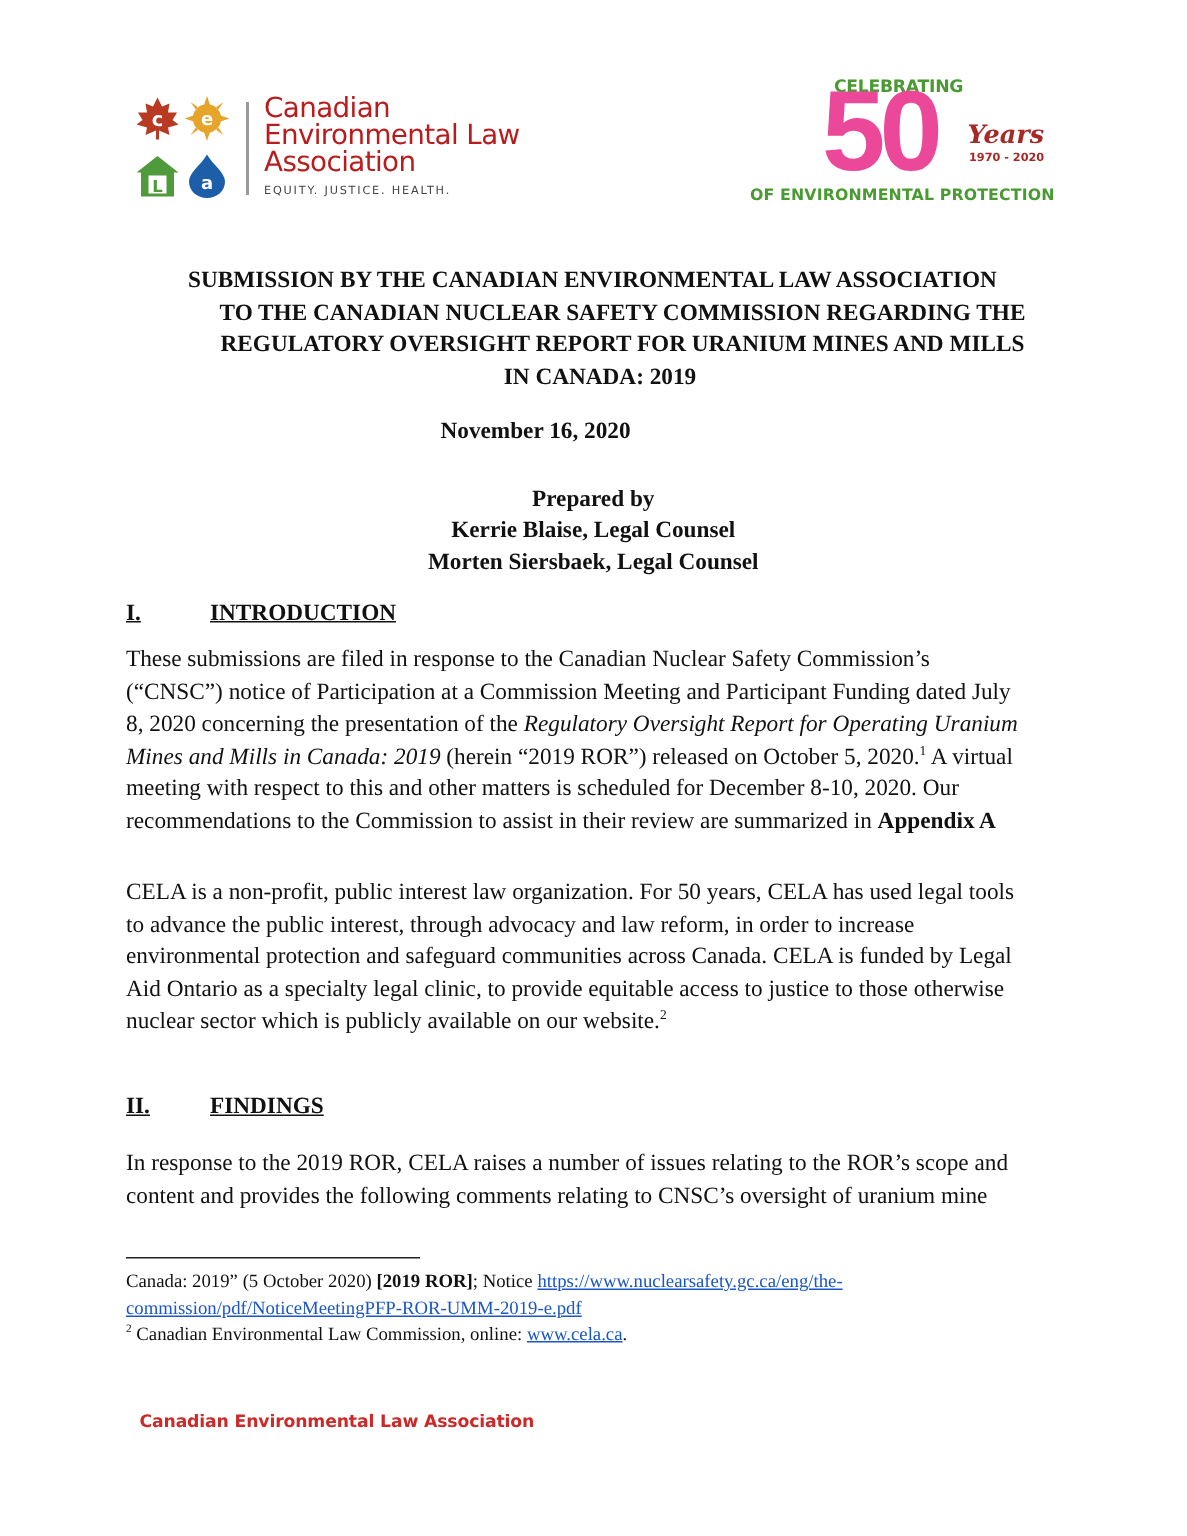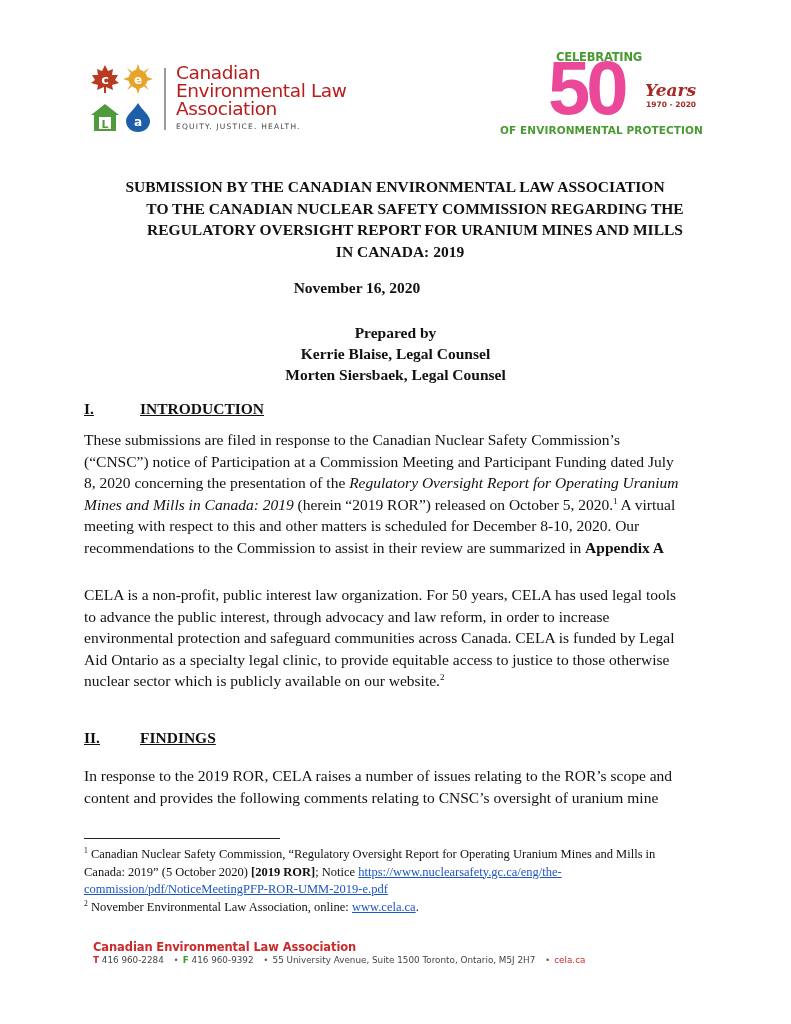--- a/index.html
+++ b/index.html
@@ -225,27 +225,20 @@
 
 <div class="section-heading" style="top:729px;"><span class="num">II.</span><span>FINDINGS</span></div>
 
 <div class="para" style="top:765px;">
   <span class="ln">In response to the 2019 ROR, CELA raises a number of issues relating to the ROR’s scope and</span>
   <span class="ln">content and provides the following comments relating to CNSC’s oversight of uranium mine</span>
 </div>
 
 <div class="fn-rule"></div>
 <div class="footnotes">
-  <span class="ln"><sup>1</sup><span> Canadian Nuclear Safety Commission, “Regulatory Oversight Report for Operating Uranium Mines and Mills in</span></span>
   <span class="ln"><span>Canada: 2019” (5 October 2020) </span><b>[2019 ROR]</b><span>; Notice </span><span class="link">https://www.nuclearsafety.gc.ca/eng/the-</span></span>
   <span class="ln"><span class="link">commission/pdf/NoticeMeetingPFP-ROR-UMM-2019-e.pdf</span></span>
-  <span class="ln"><sup>2</sup><span> November Environmental Law Association, online: </span><span class="link">www.cela.ca</span><span>.</span></span>
+  <span class="ln"><sup>2</sup><span> Canadian Environmental Law Commission, online: </span><span class="link">www.cela.ca</span><span>.</span></span>
 </div>
 
 <div class="page-footer">
   <div class="footer-org">Canadian Environmental Law Association</div>
-  <div class="footer-contact">
-    <span class="t">T</span><span> 416 960-2284</span>
-    <span class="sep">•</span><span class="f">F</span><span> 416 960-9392</span>
-    <span class="sep">•</span><span>55 University Avenue, Suite 1500 Toronto, Ontario, M5J 2H7</span>
-    <span class="sep">•</span><span class="web">cela.ca</span>
-  </div>
 </div>
 
 </body></html>

